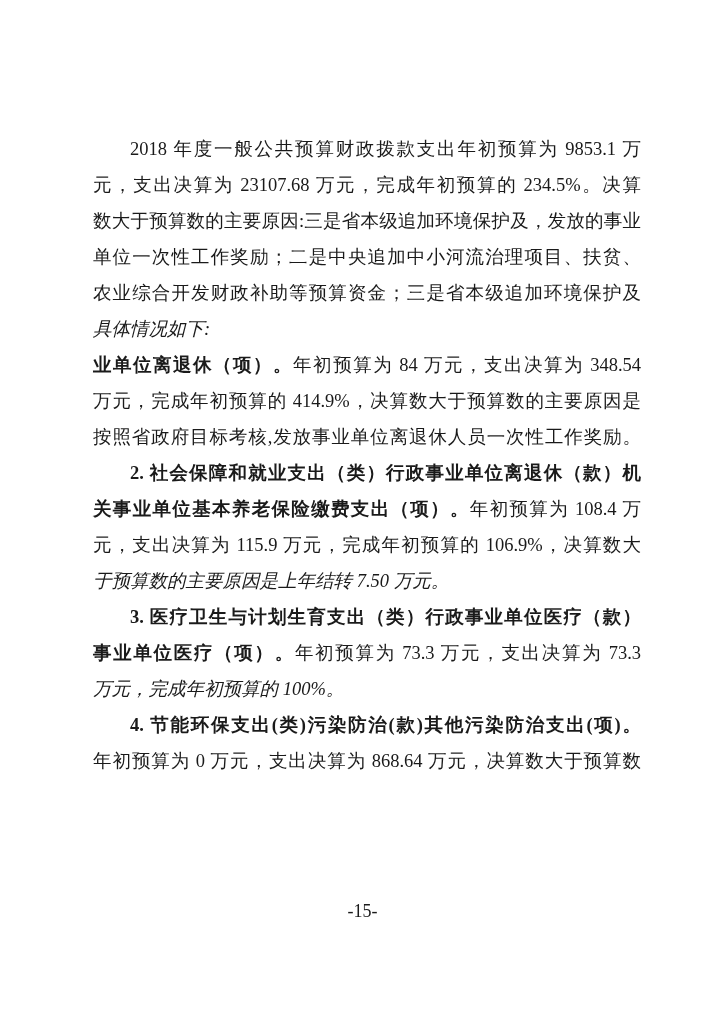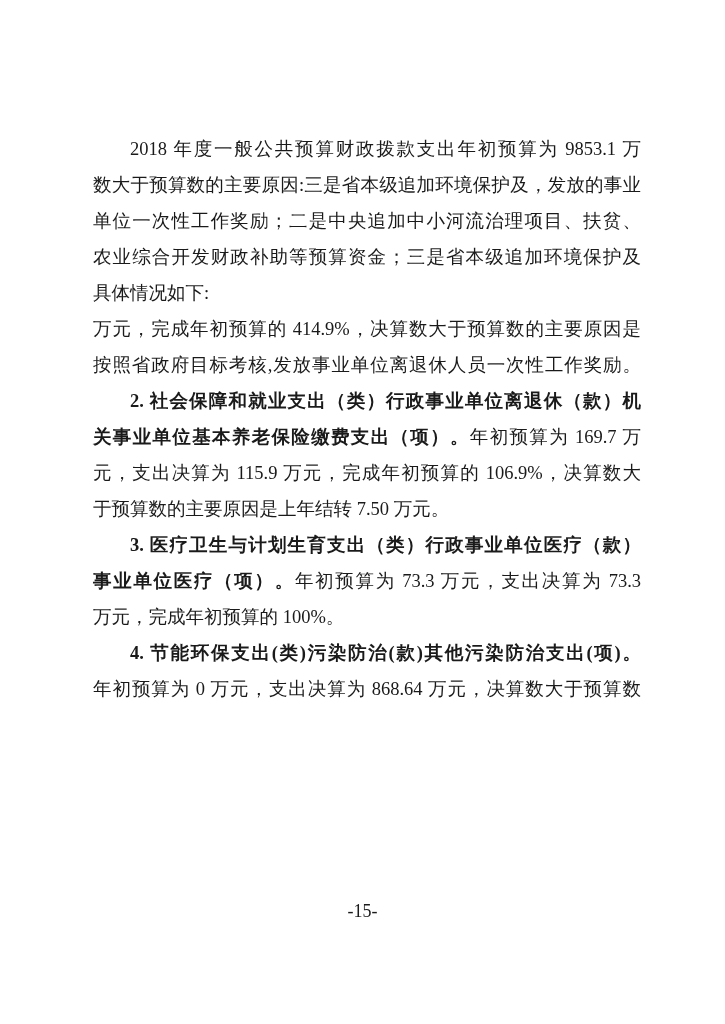--- a/index.html
+++ b/index.html
@@ -25,20 +25,21 @@
     font-size: 18.5px;
     line-height: 36px;
     height: 36px;
     text-align: justify;
     text-align-last: justify;
     white-space: normal;
   }
   .line.end {
     text-align: right;
     text-align-last: left;
+    font-style: italic;
   }
   .line.indent {
     text-indent: 37px;
   }
   .bold {
     font-weight: 700;
   }
   .footer {
     position: absolute;
     top: 898px;
@@ -50,35 +51,39 @@
     color: #1a1a1a;
   }
 </style>
 </head>
 <body>
 
 <div class="doc-body">
 
   <section>
     <div class="line indent">2018 年度一般公共预算财政拨款支出年初预算为 9853.1 万</div>
+    <div class="line">元，支出决算为 23107.68 万元，完成年初预算的 234.5%。决算</div>
     <div class="line">数大于预算数的主要原因:三是省本级追加环境保护及，发放的事业</div>
     <div class="line">单位一次性工作奖励；二是中央追加中小河流治理项目、扶贫、</div>
     <div class="line">农业综合开发财政补助等预算资金；三是省本级追加环境保护及</div>
     <div class="line end">具体情况如下:</div>
   </section>
 
   <section>
+    <div class="line">
+      <span class="bold">业单位离退休（项）。</span><span>年初预算为 84 万元，支出决算为 348.54</span>
+    </div>
     <div class="line">万元，完成年初预算的 414.9%，决算数大于预算数的主要原因是</div>
     <div class="line">按照省政府目标考核,发放事业单位离退休人员一次性工作奖励。</div>
   </section>
 
   <section>
     <div class="line indent bold">2. 社会保障和就业支出（类）行政事业单位离退休（款）机</div>
     <div class="line">
-      <span class="bold">关事业单位基本养老保险缴费支出（项）。</span><span>年初预算为 169.7 万</span>
+      <span class="bold">关事业单位基本养老保险缴费支出（项）。</span><span>年初预算为 108.4 万</span>
     </div>
     <div class="line">元，支出决算为 115.9 万元，完成年初预算的 106.9%，决算数大</div>
     <div class="line end">于预算数的主要原因是上年结转 7.50 万元。</div>
   </section>
 
   <section>
     <div class="line indent bold">3. 医疗卫生与计划生育支出（类）行政事业单位医疗（款）</div>
     <div class="line">
       <span class="bold">事业单位医疗（项）。</span><span>年初预算为 73.3 万元，支出决算为 73.3</span>
     </div>

